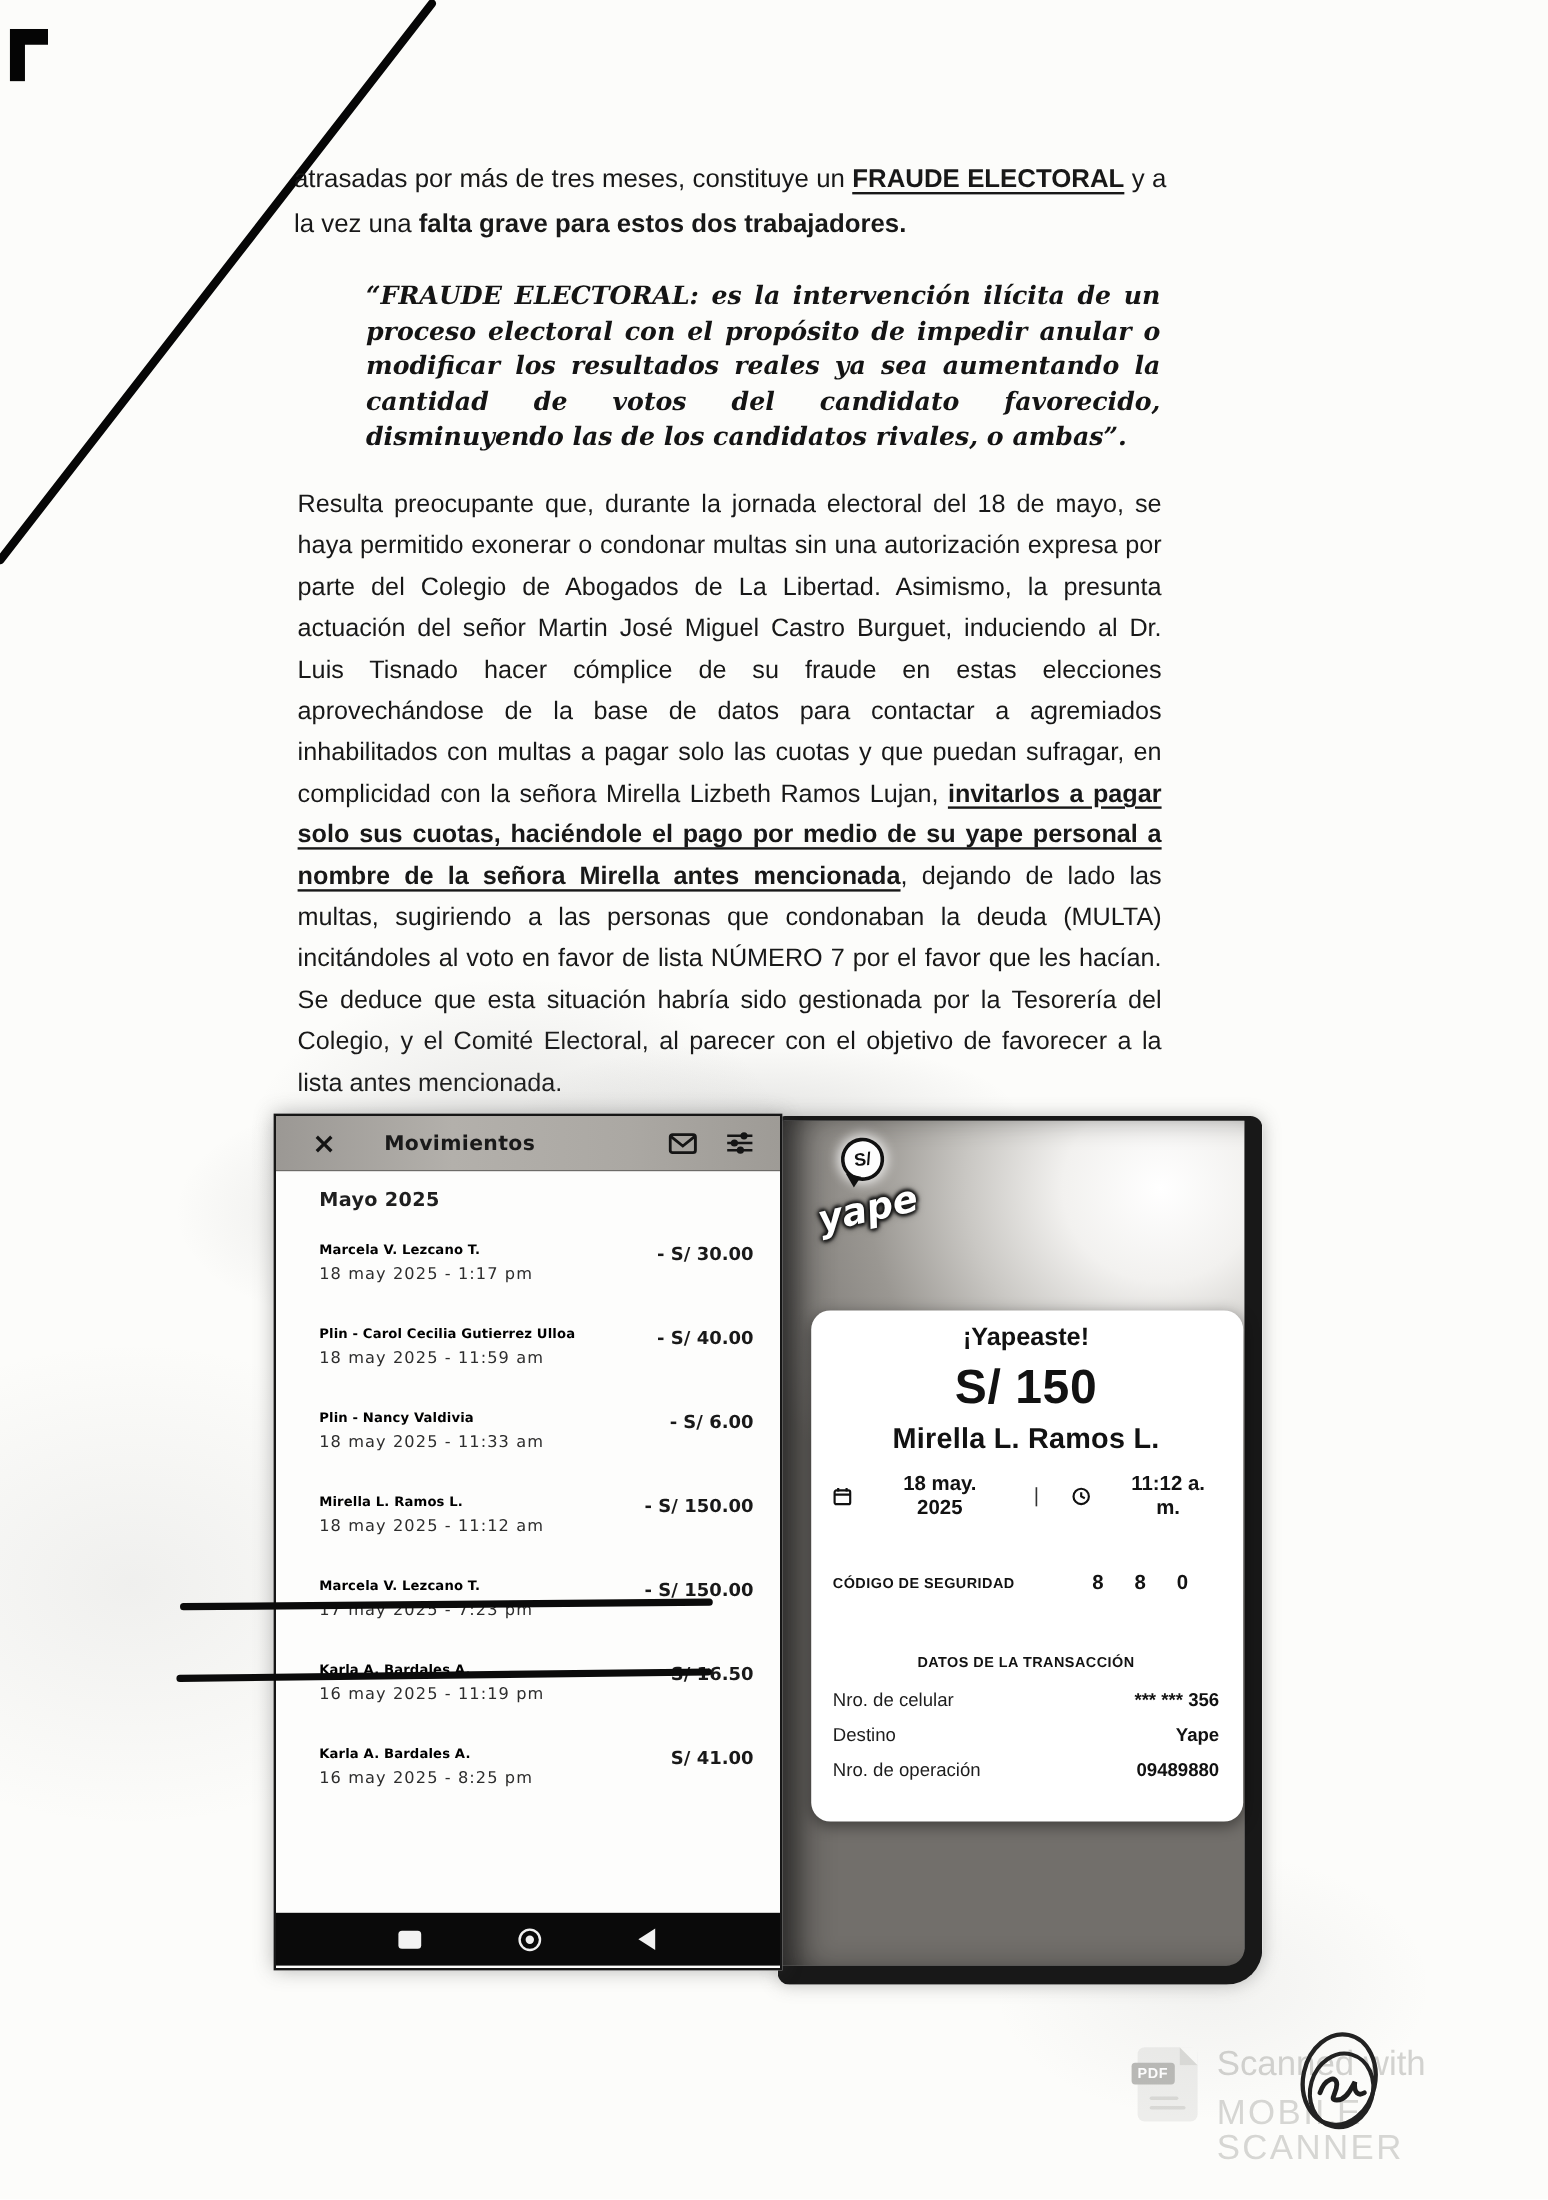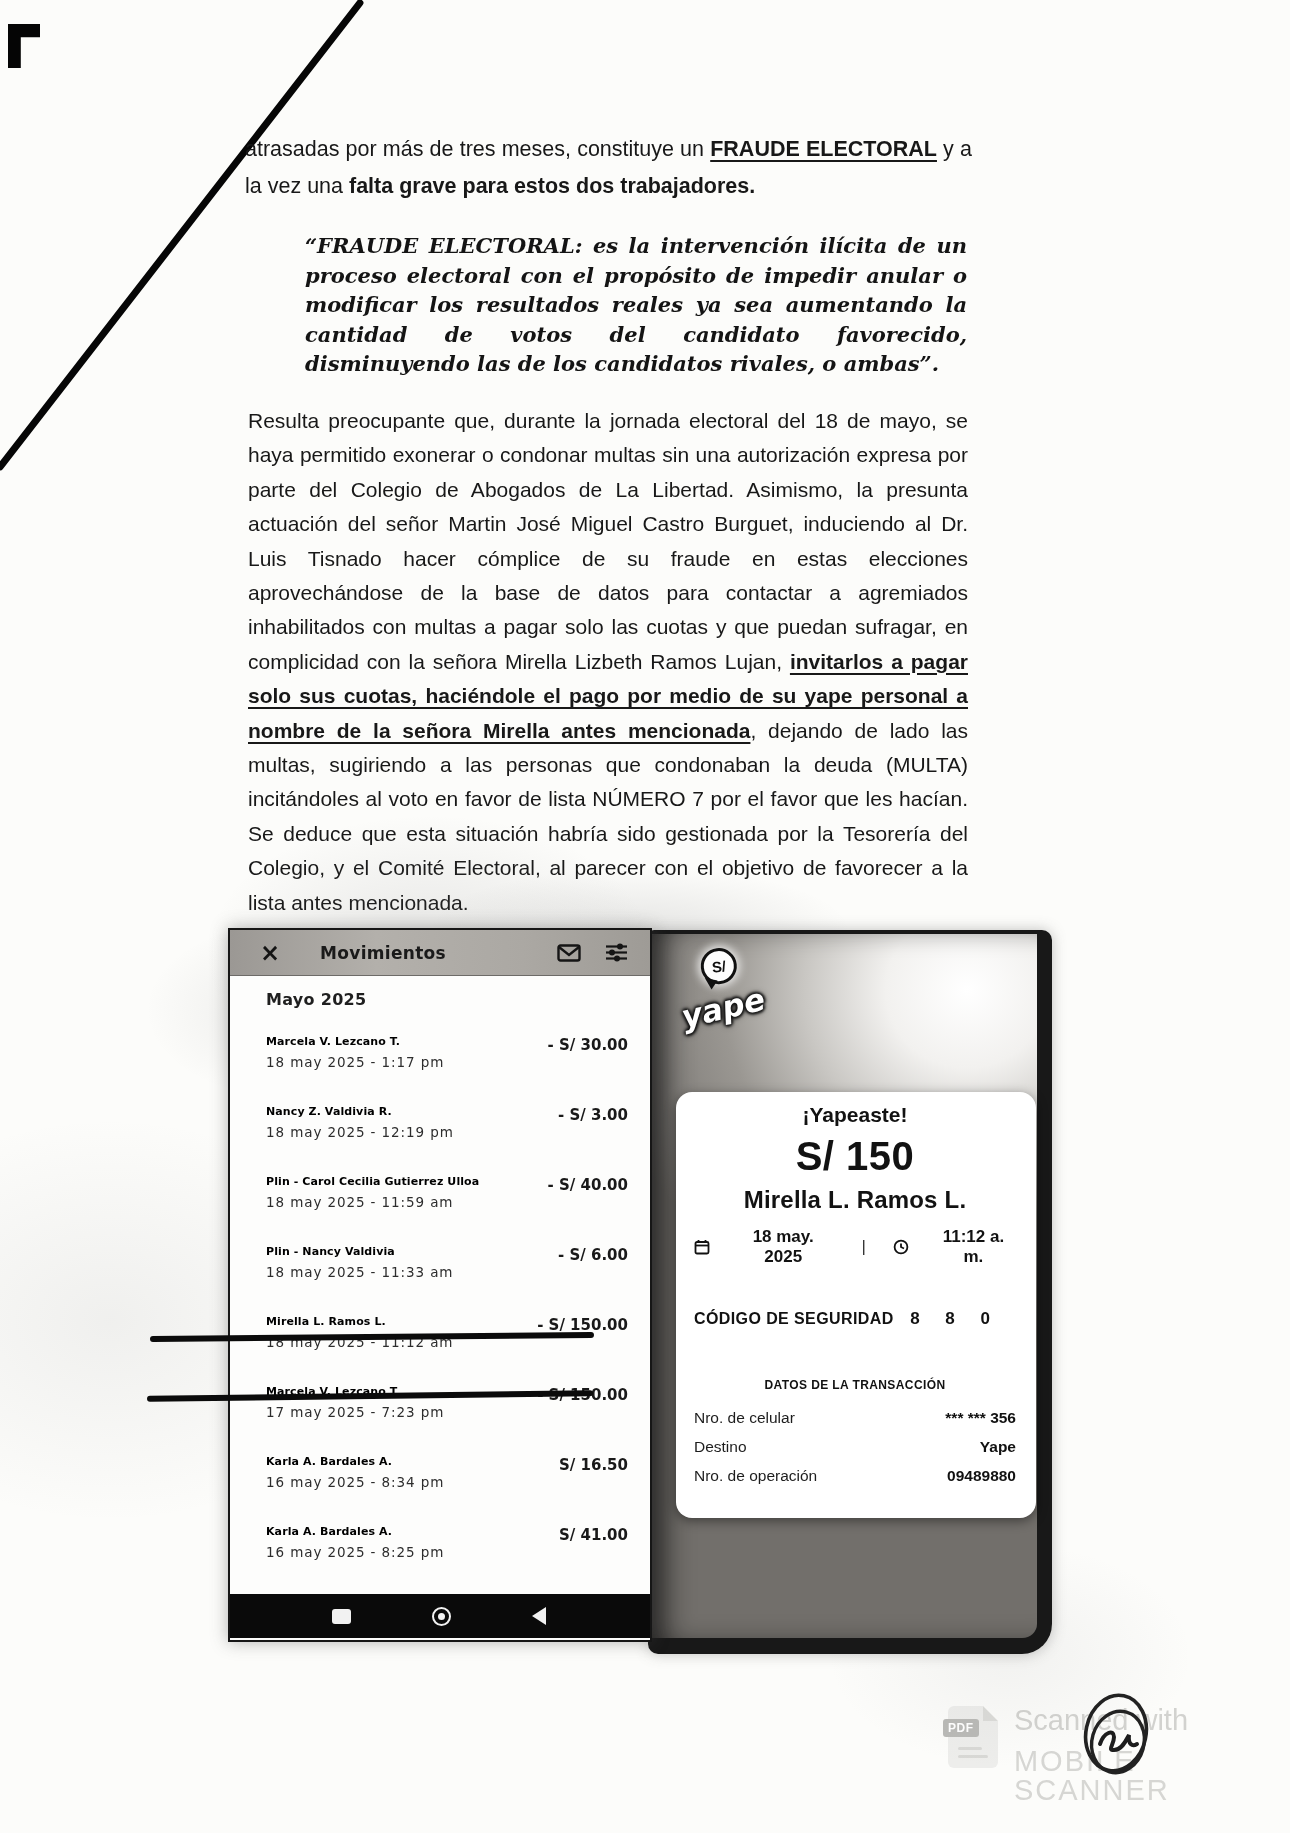--- a/index.html
+++ b/index.html
@@ -100,21 +100,21 @@
 
   .receipt{ position:absolute; left:28px; top:158px; width:360px; min-height:388px;
     background:#ffffff; border-radius:16px; padding:11px 20px 22px 18px;
     box-shadow:0 3px 12px rgba(0,0,0,.45); color:#121212;text-align:center; }
   .r-title{ font-size:21px; font-weight:bold; }
   .r-amount{ font-size:40px; font-weight:bold; margin-top:7px; letter-spacing:.5px; }
   .r-name{ font-size:24px; font-weight:bold; margin-top:7px; letter-spacing:.2px; }
   .r-dt{ display:flex; align-items:center; gap:22px; margin-top:13px; font-size:17px; font-weight:bold; }
   .r-dt .sep{ margin:0 5px; font-weight:normal; color:#333; }
   .r-sec{ display:flex; justify-content:space-between; align-items:center; margin-top:42px; }
-  .r-sec-label{ font-size:16px; font-weight:bold; letter-spacing:.4px; }
+  .r-sec-label{ font-size:12px; font-weight:bold; letter-spacing:.4px; }
   .r-sec-value{ font-size:17px; font-weight:bold; word-spacing:21px; padding-right:26px; }
   .r-datos{ font-size:12px; font-weight:bold; letter-spacing:.4px; margin-top:49px; }
   .r-details{ margin-top:17px; }
   .d-row{ display:flex; justify-content:space-between; margin-bottom:11px; }
   .d-label{ font-size:15.5px; color:#1d1d1d; }
   .d-value{ font-size:15.5px; font-weight:bold; color:#111; }
 
   
   .wm{ position:absolute; left:948px; top:1706px; display:flex; gap:16px; align-items:flex-start; }
   .pdf-icon{ position:relative; width:52px; height:62px; background:#ededeb; border-radius:6px; }
@@ -174,27 +174,20 @@
 
       <div class="t-row">
         <div>
             <div class="t-name">Marcela V. Lezcano T.</div>
         <div class="t-date">18 may 2025 - 1:17 pm</div>
           </div>
         <div class="t-amount">- S/ 30.00</div>
       </div>
       <div class="t-row">
         <div>
-            <div class="t-name">Nancy Z. Valdivia R.</div>
-        <div class="t-date">18 may 2025 - 12:19 pm</div>
-          </div>
-        <div class="t-amount">- S/ 3.00</div>
-      </div>
-      <div class="t-row">
-        <div>
             <div class="t-name">Plin - Carol Cecilia Gutierrez Ulloa</div>
         <div class="t-date">18 may 2025 - 11:59 am</div>
           </div>
         <div class="t-amount">- S/ 40.00</div>
       </div>
       <div class="t-row">
         <div>
             <div class="t-name">Plin - Nancy Valdivia</div>
         <div class="t-date">18 may 2025 - 11:33 am</div>
           </div>
@@ -210,21 +203,21 @@
       <div class="t-row">
         <div>
             <div class="t-name">Marcela V. Lezcano T.</div>
         <div class="t-date">17 may 2025 - 7:23 pm</div>
           </div>
         <div class="t-amount">- S/ 150.00</div>
       </div>
       <div class="t-row">
         <div>
             <div class="t-name">Karla A. Bardales A.</div>
-        <div class="t-date">16 may 2025 - 8:34 pm</div>
+        <div class="t-date">16 may 2025 - 11:19 pm</div>
           </div>
         <div class="t-amount">S/ 16.50</div>
       </div>
       <div class="t-row">
         <div>
             <div class="t-name">Karla A. Bardales A.</div>
         <div class="t-date">16 may 2025 - 8:25 pm</div>
           </div>
         <div class="t-amount">S/ 41.00</div>
       </div>

